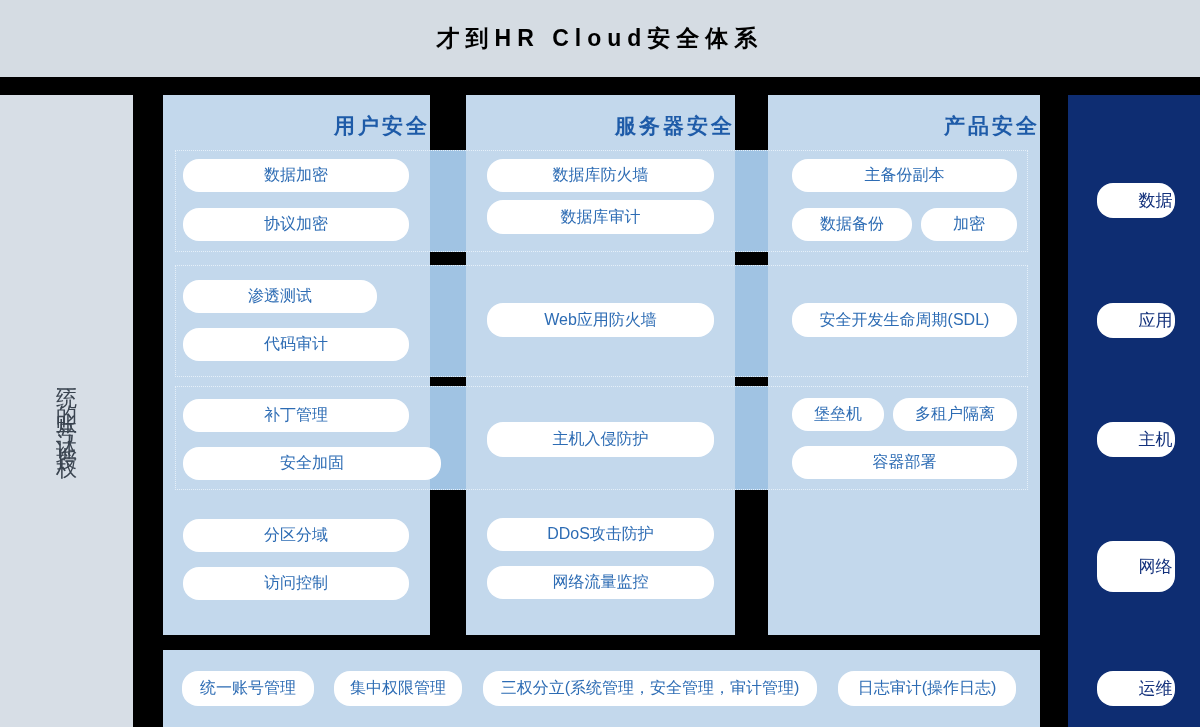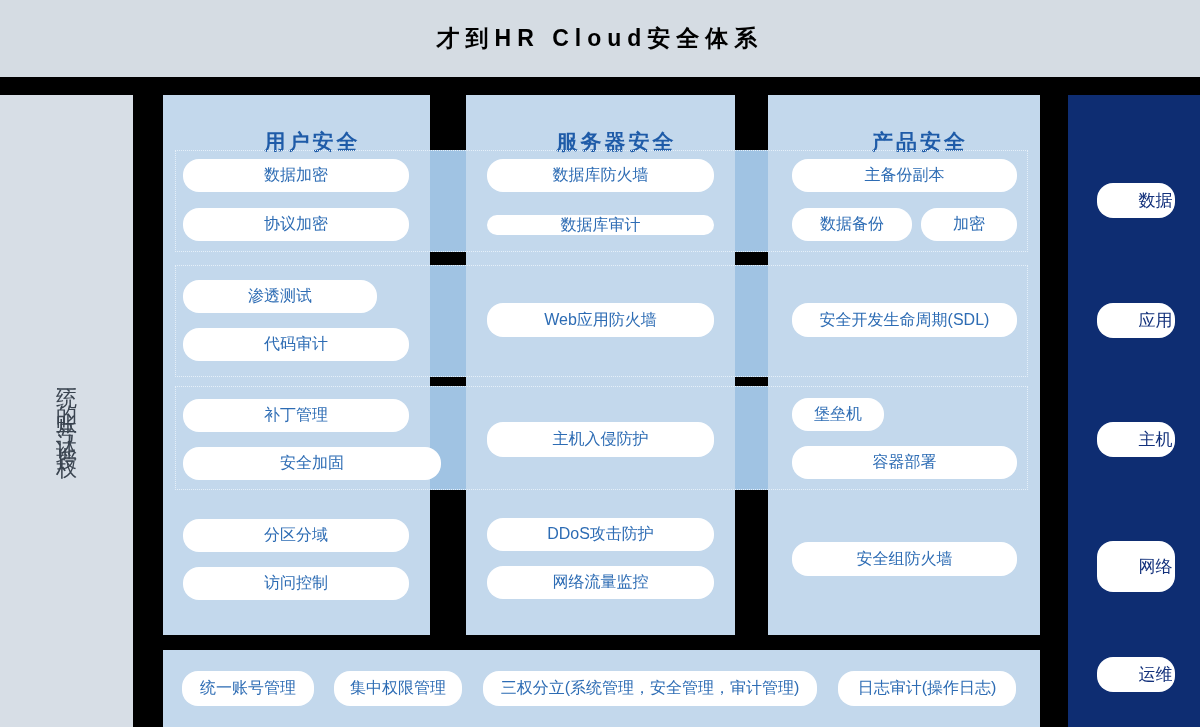--- a/index.html
+++ b/index.html
@@ -27,21 +27,21 @@
     font-size:21px;color:#39434f;letter-spacing:9px;white-space:nowrap;
   }
   
   .right-panel{
     position:absolute;left:1068px;top:95px;width:132px;height:632px;
     background:#0e2d72;
   }
   
   .col{position:absolute;top:95px;height:540px;background:#c3d8ec;}
   .col-title{
-    position:absolute;left:0;top:17px;width:100%;margin:16px;text-align:center;
+    position:absolute;left:0;top:17px;width:100%;margin:0;text-align:right;
     font-size:21px;font-weight:bold;color:#1e5ba8;letter-spacing:3px;
   }
   
   .bridge{position:absolute;background:#a0c3e3;}
   
   .band{
     position:absolute;left:175px;width:853px;
     border:1px dotted #e6f0f9;pointer-events:none;box-sizing:border-box;
   }
   
@@ -96,39 +96,39 @@
   <div class="chip" style="left:183px;top:159px;width:226px;height:33px">数据加密</div>
   <div class="chip" style="left:183px;top:208px;width:226px;height:33px">协议加密</div>
   <div class="chip" style="left:183px;top:280px;width:194px;height:33px">渗透测试</div>
   <div class="chip" style="left:183px;top:399px;width:226px;height:33px">补丁管理</div>
   <div class="chip" style="left:183px;top:328px;width:226px;height:33px">代码审计</div>
   <div class="chip" style="left:183px;top:447px;width:258px;height:33px">安全加固</div>
   <div class="chip" style="left:183px;top:519px;width:226px;height:33px">分区分域</div>
   <div class="chip" style="left:183px;top:567px;width:226px;height:33px">访问控制</div>
 
   <div class="chip" style="left:487px;top:159px;width:227px;height:33px">数据库防火墙</div>
-  <div class="chip" style="left:487px;top:215px;width:227px;height:20px">数据库审计</div>
+  <div class="chip" style="left:487px;top:200px;width:227px;height:34px">数据库审计</div>
   <div class="chip" style="left:487px;top:303px;width:227px;height:34px">Web应用防火墙</div>
   <div class="chip" style="left:487px;top:422px;width:227px;height:35px">主机入侵防护</div>
   <div class="chip" style="left:487px;top:566px;width:227px;height:33px">网络流量监控</div>
   <div class="chip" style="left:487px;top:518px;width:227px;height:33px">DDoS攻击防护</div>
 
   <div class="chip" style="left:792px;top:159px;width:225px;height:33px">主备份副本</div>
   <div class="chip" style="left:792px;top:208px;width:120px;height:33px">数据备份</div>
   <div class="chip" style="left:921px;top:208px;width:96px;height:33px">加密</div>
   <div class="chip" style="left:792px;top:303px;width:225px;height:34px">安全开发生命周期(SDL)</div>
   <div class="chip" style="left:792px;top:398px;width:92px;height:33px">堡垒机</div>
+  <div class="chip" style="left:893px;top:398px;width:124px;height:33px">多租户隔离</div>
   <div class="chip" style="left:792px;top:446px;width:225px;height:33px">容器部署</div>
-  <div class="chip" style="left:792px;top:542px;width:225px;height:34px">安全组防火墙</div>
 
   <div class="chip navy" style="left:1097px;top:183px;width:78px;height:35px">数据</div>
   <div class="chip navy" style="left:1097px;top:303px;width:78px;height:35px">应用</div>
   <div class="chip navy" style="left:1097px;top:422px;width:78px;height:35px">主机</div>
   <div class="chip navy" style="left:1097px;top:541px;width:78px;height:51px">网络</div>
-  <div class="chip navy" style="left:1097px;top:657px;width:78px;height:35px">运维</div>
+  <div class="chip navy" style="left:1097px;top:671px;width:78px;height:35px">运维</div>
 
   <div class="bottom-bar"></div>
   <div class="chip" style="left:182px;top:671px;width:132px;height:35px">统一账号管理</div>
   <div class="chip" style="left:483px;top:671px;width:334px;height:35px">三权分立(系统管理，安全管理，审计管理)</div>
   <div class="chip" style="left:334px;top:671px;width:128px;height:35px">集中权限管理</div>
   <div class="chip" style="left:838px;top:671px;width:178px;height:35px">日志审计(操作日志)</div>
 
 </div>
 
 </body></html>

